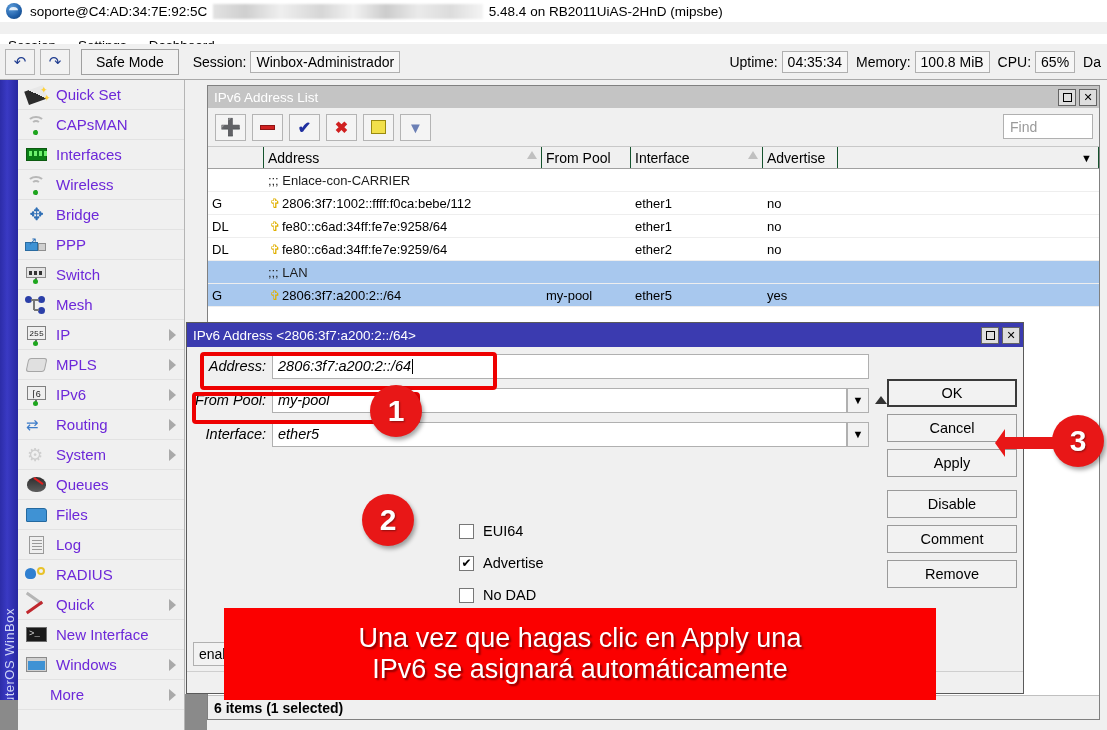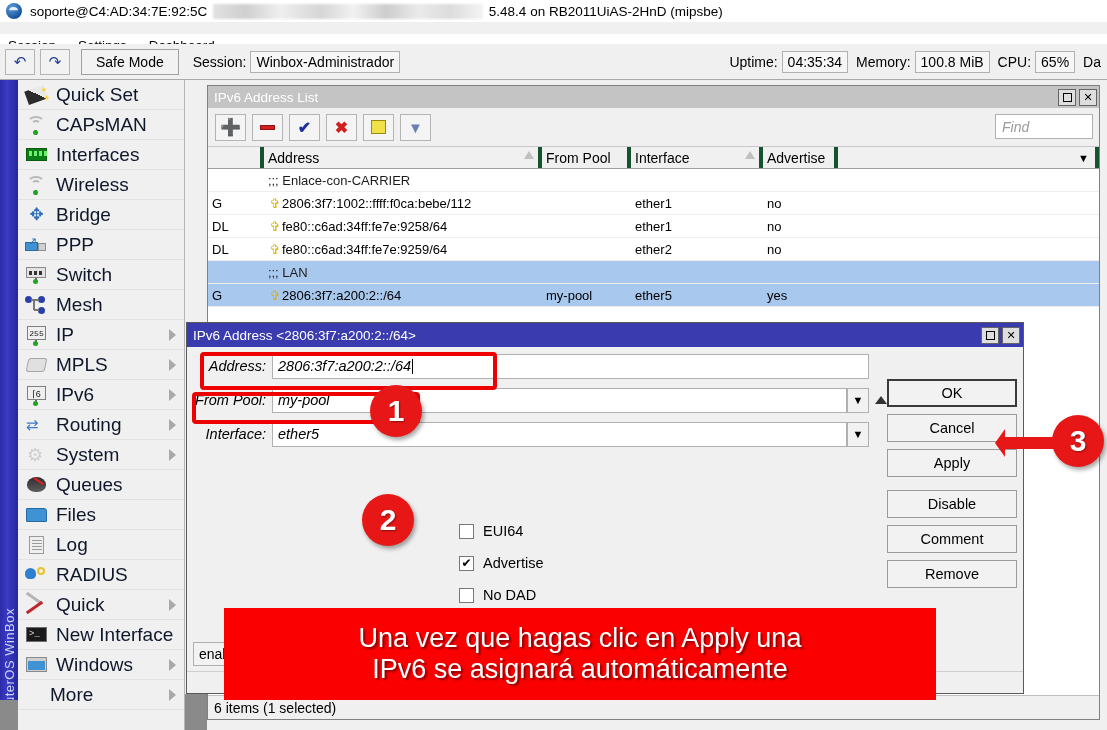--- a/index.html
+++ b/index.html
@@ -82,21 +82,21 @@
   
   .sidebar {
     position: absolute; left: 18px; top: 80px; width: 167px; height: 650px;
     background: #f0f0f0; border-right: 1px solid #b5b5b5;
   }
   .sb-item {
     height: 30px; display: flex; align-items: center; padding-left: 6px;
     border-bottom: 1px solid #e2e2e2; position: relative;
   }
   .sb-ico { width: 26px; height: 22px; flex: 0 0 auto; margin-right: 6px; position: relative; }
-  .sb-label { font-size: 19px; color: #0f172a; }
+  .sb-label { font-size: 15px; color: #6d28d9; }
   .sb-arrow {
     position: absolute; right: 8px; top: 50%; transform: translateY(-50%);
     width: 0; height: 0; border-left: 7px solid transparent;
     border-top: 6px solid transparent; border-bottom: 6px solid transparent;
     border-left-color: #a9a9a9;
   }
   .sb-item.noicon .sb-label { margin-left: 26px; }
   .ico-stem { position: absolute; left: 11px; top: 16px; width: 2px; height: 5px; background: #6b6b6b; }
   .ico-dot { position: absolute; left: 9px; top: 18px; width: 5px; height: 5px; border-radius: 50%; background: #1da61d; }
   .ico-wand { position: absolute; left: 2px; top: 4px; width: 20px; height: 14px;
@@ -140,36 +140,36 @@
     border: 1px solid #808080; background: #f0f0f0; }
   .lw-title { height: 22px; background: #c4c4c4; display: flex; align-items: center;
     padding: 0 2px 0 6px; color: #ffffff; font-size: 13.5px; }
   .lw-title .t { flex: 1; }
   .wbtn { width: 18px; height: 17px; border: 1px solid #646464; background: #dedede;
     display: flex; align-items: center; justify-content: center; margin-left: 3px; font-size: 11px; color: #000; }
   .wbtn .sq { width: 9px; height: 9px; border: 1.5px solid #000; }
   .lw-toolbar { height: 38px; background: #f0f0f0; display: flex; align-items: center; padding-left: 7px; position: relative; }
   .lbtn { width: 31px; height: 27px; border: 1px solid #b4b4b4; background: #f4f4f4;
     display: flex; align-items: center; justify-content: center; margin-right: 6px; font-size: 17px; font-weight: bold; }
-  .find-box { position: absolute; right: 6px; top: 6px; width: 98px; height: 25px;
-    border: 1px solid #b0b0b0; background: #ffffff; color: #9a9a9a; font-style: italic;
+  .find-box { position: absolute; right: 6px; top: 6px; width: 90px; height: 25px;
+    border: 1px solid #b0b0b0; background: #ffffff; color: #9a9a9a; 
     display: flex; align-items: center; padding-left: 6px; font-size: 14px; }
   .lw-head { display: flex; height: 23px; background: #f0f0f0; border-top: 1px solid #c8c8c8; border-bottom: 1px solid #a0a0a0; font-size: 14px; }
-  .hc { border-right: 4px solid #14532d; padding-left: 4px; display: flex; align-items: center; position: relative; }
+  .hc { border-right: 1px solid #14532d; padding-left: 4px; display: flex; align-items: center; position: relative; }
   .hc .sortmark { position: absolute; right: 4px; top: 4px; width: 0; height: 0;
     border-left: 5px solid transparent; border-right: 5px solid transparent; border-bottom: 8px solid #c0c0c0; }
   .hc-drop { flex: 1; display: flex; align-items: center; justify-content: flex-end; padding-right: 6px; }
   .row { display: flex; height: 23px; align-items: center; border-bottom: 1px solid #eeeeee; }
   .row.sel { background: #a8c8ee; }
   .row.cmt { color: #1c1c1c; }
   .cell { padding-left: 4px; overflow: hidden; white-space: nowrap; }
   .addr-ico { display: inline-block; width: 14px; color: #e0b000; font-size: 13px; text-align: center; }
   .listbody { position: relative; background: #ffffff; }
   .lw-status { position: absolute; left: 0; bottom: 0; width: 891px; height: 24px;
-    background: #f0f0f0; border-top: 1px solid #c0c0c0; display: flex; align-items: center; padding-left: 6px; font-size: 14px; }
+    background: #f0f0f0; border-top: 1px solid #c0c0c0; display: flex; align-items: center; padding-left: 6px; font-size: 14px; font-weight: bold; }
 
   
   .dlg { position: absolute; left: 186px; top: 322px; width: 838px; height: 372px;
     border: 1px solid #5a5a5a; background: #f0f0f0; }
   .dlg-title { height: 24px; background: #3b3bb0; display: flex; align-items: center;
     padding: 0 3px 0 6px; color: #ffffff; font-size: 13.5px; }
   .dlg-title .t { flex: 1; }
   .dlg-body { position: relative; height: 347px; }
   .form { position: absolute; left: 0; top: 0; width: 700px; font-style: italic; }
   .frow { display: flex; align-items: center; height: 30px; margin-top: 4px; }

